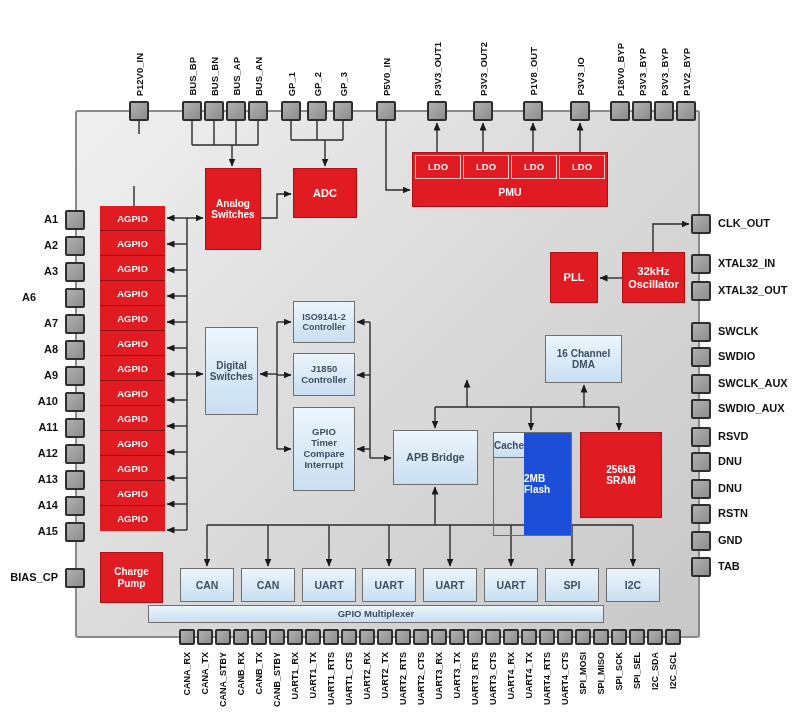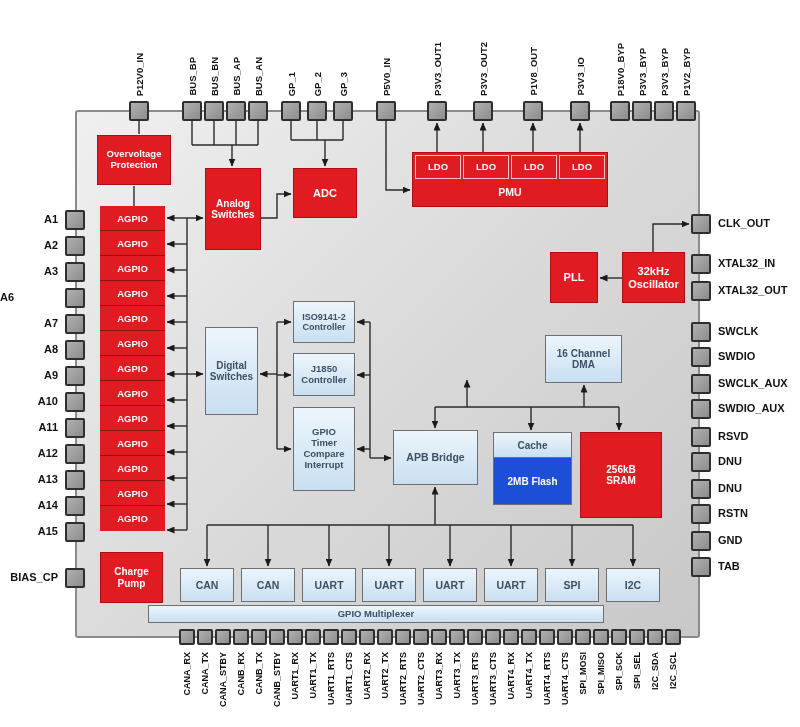--- a/index.html
+++ b/index.html
@@ -101,22 +101,20 @@
         <path d="M268 525 V566" marker-end="url(#ah)"></path>
       <path d="M329 525 V566" marker-end="url(#ah)"></path>
         <path d="M389 525 V566" marker-end="url(#ah)"></path>
       <path d="M450 525 V566" marker-end="url(#ah)"></path>
         <path d="M511 525 V566" marker-end="url(#ah)"></path>
       <path d="M572 525 V566" marker-end="url(#ah)"></path>
         <path d="M633 525 V566" marker-end="url(#ah)"></path>
     </g>
   </svg>
 
-  <div class="blk red" style="left:97px;top:135px;width:74px;height:50px;font-size:9.5px">Overvoltage
-Protection</div>
 
   <div id="agpio-col" style="position:absolute;left:100px;top:206px;width:65px;z-index:3">
       <div class="agrow">AGPIO</div>
       <div class="agrow">AGPIO</div>
       <div class="agrow">AGPIO</div>
       <div class="agrow">AGPIO</div>
       <div class="agrow">AGPIO</div>
       <div class="agrow">AGPIO</div>
       <div class="agrow">AGPIO</div>
       <div class="agrow">AGPIO</div>
@@ -162,21 +160,21 @@
   <div class="blk blue" style="left:293px;top:407px;width:62px;height:84px;font-size:9.5px">GPIO
 Timer
 Compare
 Interrupt</div>
 
   <div class="blk blue" style="left:393px;top:430px;width:85px;height:55px;font-size:10.5px">APB Bridge</div>
 
   <div class="blk blue" style="left:545px;top:335px;width:77px;height:48px;font-size:10px">16 Channel
 DMA</div>
 
-  <div style="position:absolute;left:493px;top:432px;width:79px;height:73px;z-index:3;border:1.5px solid #6e6e6e;box-sizing:border-box;display:flex;flex-direction:column">
+  <div style="position:absolute;left:493px;top:432px;width:79px;height:104px;z-index:3;border:1.5px solid #6e6e6e;box-sizing:border-box;display:flex;">
     <div style="height:24px;background:linear-gradient(#ecf5fc,#c9dff1);color:#3d4f63;font-weight:700;font-size:10px;display:flex;align-items:center;justify-content:center;border-bottom:1px solid #6e6e6e">Cache</div>
     <div style="flex:1;background:#1d4ed8;color:#fff;font-weight:700;font-size:10px;display:flex;align-items:center;justify-content:center">2MB Flash</div>
   </div>
 
   <div id="periph-row">
       <div class="blk blue" style="left: 180px; top: 568px; width: 54px; height: 34px; font-size: 10.5px;">CAN</div>
       <div class="blk blue" style="left: 241px; top: 568px; width: 54px; height: 34px; font-size: 10.5px;">CAN</div>
       <div class="blk blue" style="left: 302px; top: 568px; width: 54px; height: 34px; font-size: 10.5px;">UART</div>
       <div class="blk blue" style="left: 362px; top: 568px; width: 54px; height: 34px; font-size: 10.5px;">UART</div>
       <div class="blk blue" style="left: 423px; top: 568px; width: 54px; height: 34px; font-size: 10.5px;">UART</div>
@@ -222,21 +220,21 @@
       <div class="vlabel" style="left: 658px; bottom: 631px;">P3V3_BYP</div>
       <div class="pin" style="left: 676px; top: 101px;"></div>
       <div class="vlabel" style="left: 680px; bottom: 631px;">P1V2_BYP</div>
       <div class="pin" style="left: 65px; top: 210px;"></div>
       <div class="hlabel" style="left: 0px; width: 58px; top: 213px; text-align: right;">A1</div>
       <div class="pin" style="left: 65px; top: 236px;"></div>
       <div class="hlabel" style="left: 0px; width: 58px; top: 239px; text-align: right;">A2</div>
       <div class="pin" style="left: 65px; top: 262px;"></div>
       <div class="hlabel" style="left: 0px; width: 58px; top: 265px; text-align: right;">A3</div>
       <div class="pin" style="left: 65px; top: 288px;"></div>
-      <div class="hlabel" style="left: 0px; width: 58px; top: 291px; text-align: left;">A6</div>
+      <div class="hlabel" style="left: 0px; width: 58px; top: 291px; text-align: center;">A6</div>
       <div class="pin" style="left: 65px; top: 314px;"></div>
       <div class="hlabel" style="left: 0px; width: 58px; top: 317px; text-align: right;">A7</div>
       <div class="pin" style="left: 65px; top: 340px;"></div>
       <div class="hlabel" style="left: 0px; width: 58px; top: 343px; text-align: right;">A8</div>
       <div class="pin" style="left: 65px; top: 366px;"></div>
       <div class="hlabel" style="left: 0px; width: 58px; top: 369px; text-align: right;">A9</div>
       <div class="pin" style="left: 65px; top: 392px;"></div>
       <div class="hlabel" style="left: 0px; width: 58px; top: 395px; text-align: right;">A10</div>
       <div class="pin" style="left: 65px; top: 418px;"></div>
       <div class="hlabel" style="left: 0px; width: 58px; top: 421px; text-align: right;">A11</div>

